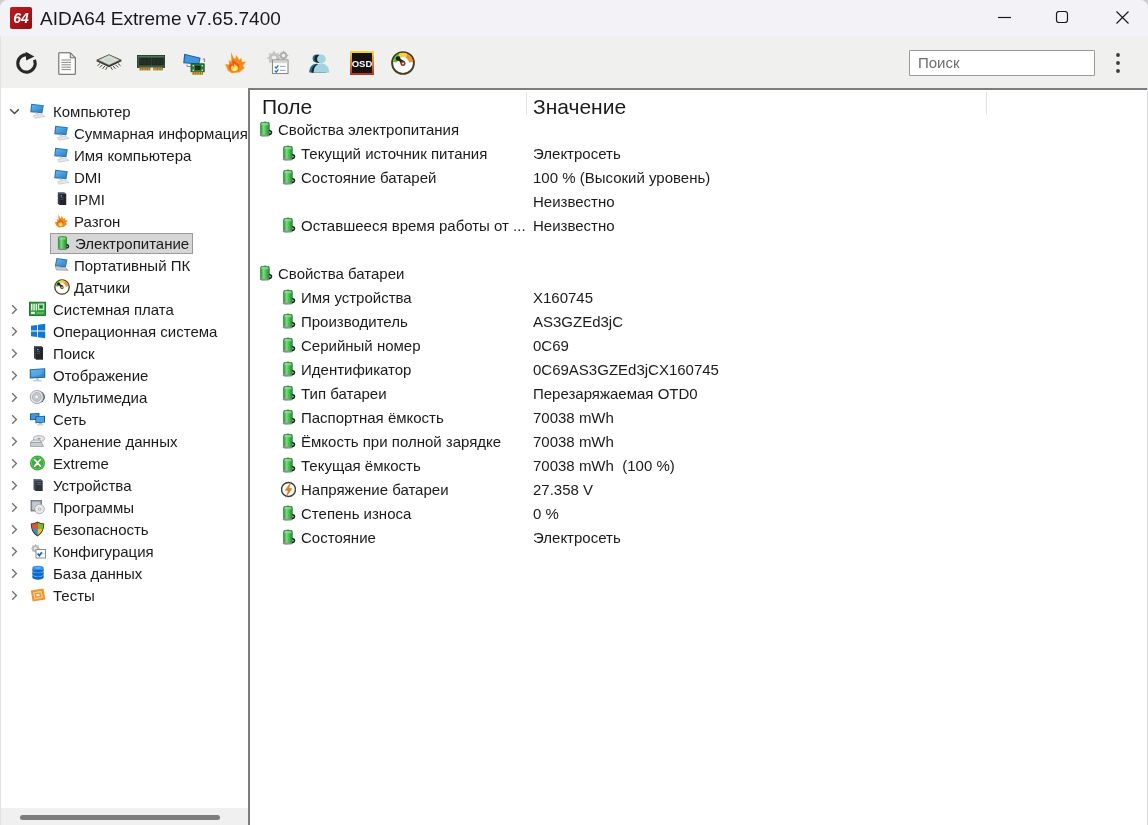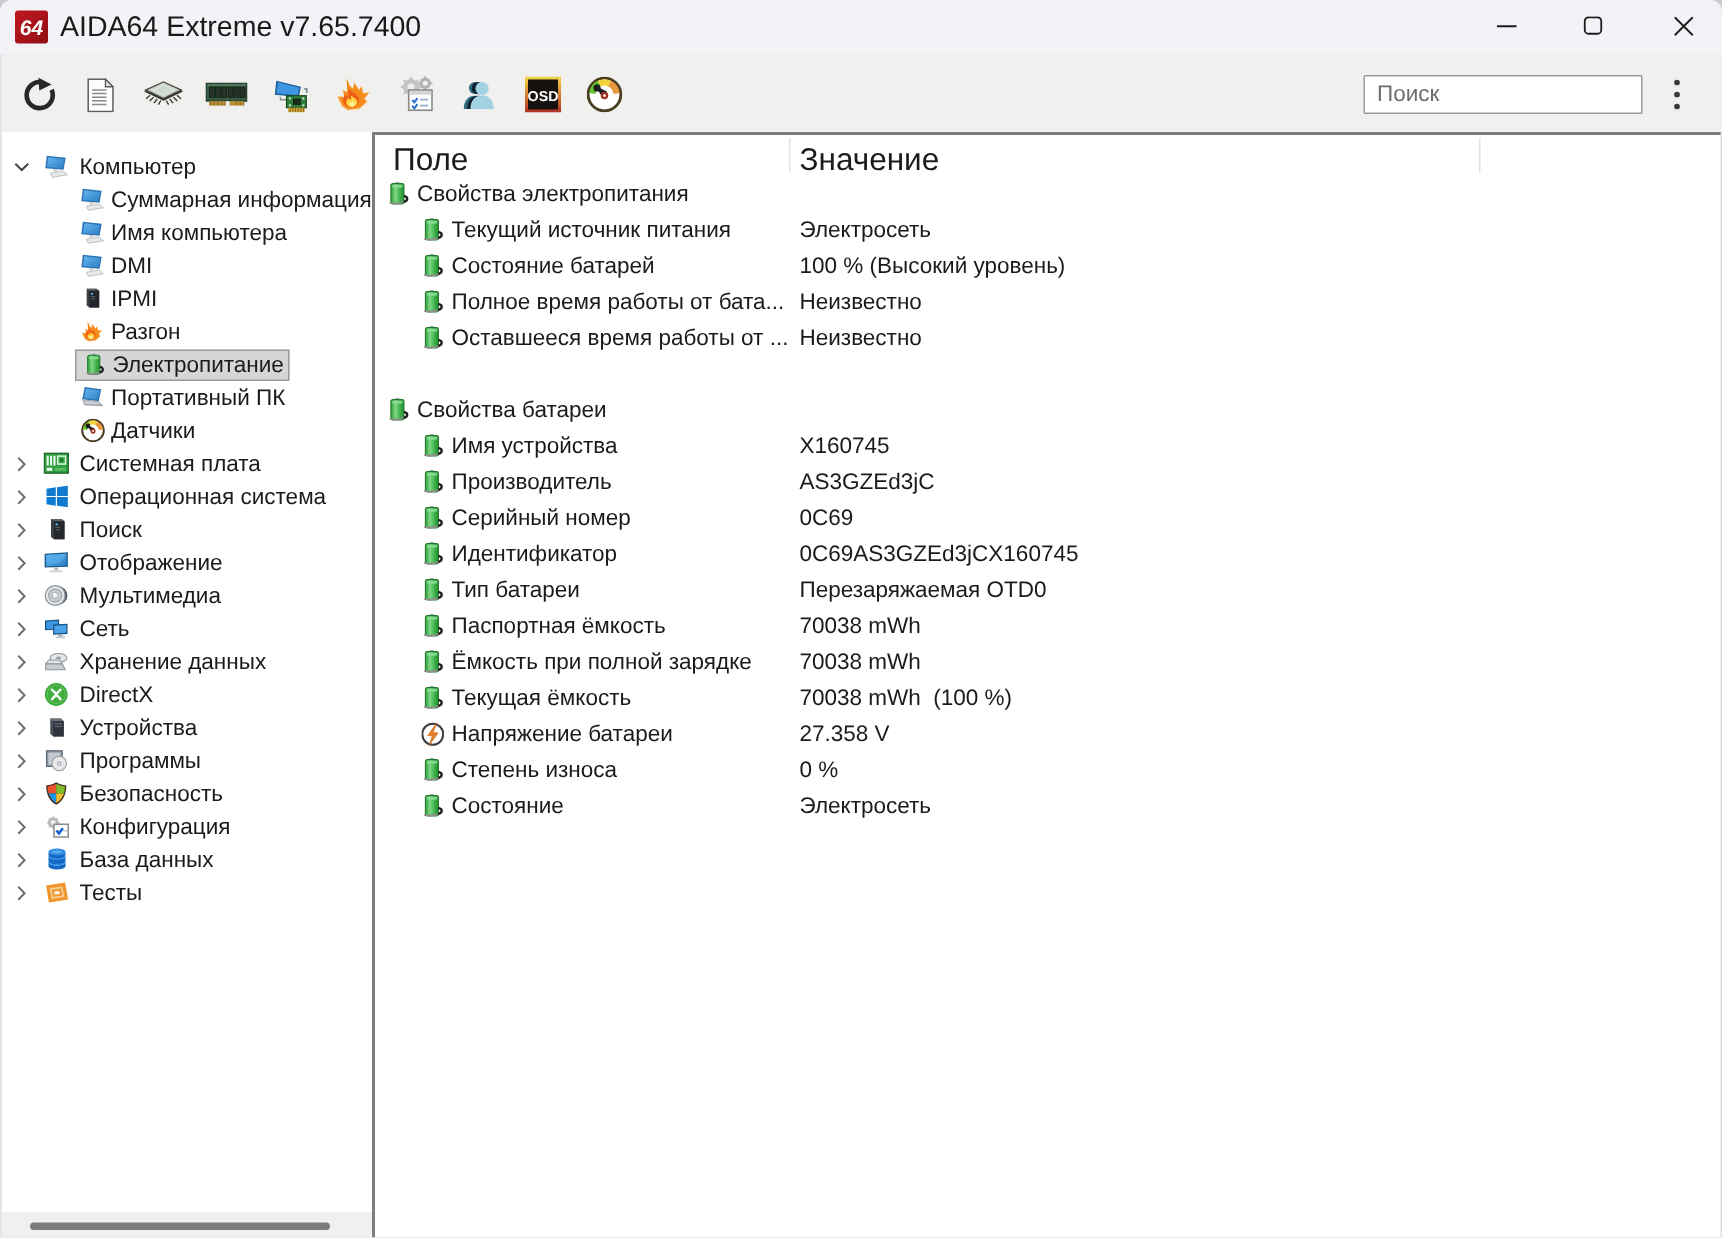--- a/index.html
+++ b/index.html
@@ -479,21 +479,21 @@
             </svg>
           </span>
           <span class="ticon">
             <svg width="17" height="16" viewBox="0 0 17 16">
 <circle cx="8.5" cy="8" r="7.6" fill="#3fae3f"></circle>
 <circle cx="8.5" cy="8" r="6" fill="#fff"></circle>
 <circle cx="8.5" cy="8" r="6" fill="#3fae3f" stroke="#fff" stroke-width="0.01"></circle>
 <path d="M5.2 4.4 C6.6 5.6 7.6 6.6 8.5 7.8 M8.5 7.8 C9.6 6.4 10.6 5.3 11.8 4.4 M8.5 7.8 C7.4 9.4 6.3 10.7 5.2 11.6 M8.5 7.8 C9.7 9.3 10.8 10.6 11.8 11.6" stroke="#fff" stroke-width="1.6" fill="none"></path>
 </svg>
           </span>
-          <span class="tlabel">DirectX</span>
+          <span class="tlabel">Extreme</span>
         </div>
 <div class="trow">
           <span class="chev">
             <svg width="7" height="11" viewBox="0 0 7 11">
               <path d="M1.2 1.2 L5.4 5.5 L1.2 9.8" fill="none" stroke="#6e6e6e" stroke-width="1.3"></path>
             </svg>
           </span>
           <span class="ticon">
             <svg width="14" height="16" viewBox="0 0 14 16">
 <polygon points="2.5,2 9.5,2 11.5,3.8 11.5,14 4.5,14 2.5,12.4" fill="#4a505a"></polygon>
@@ -641,32 +641,20 @@
 <rect x="5.6" y="0.4" width="2.6" height="1.6" rx="0.5" fill="#9aa0a6"></rect>
 <rect x="2.6" y="1.4" width="8.7" height="13.6" rx="1.3" fill="url(#gb)" stroke="#1f7a28" stroke-width="0.7"></rect>
 <rect x="3.4" y="2.2" width="7.1" height="2" rx="0.8" fill="#8fe096" opacity="0.8"></rect>
 <path d="M11.2 9.6 C14.4 10.3 14.2 12.9 11 13.8" stroke="#1c1c1c" stroke-width="1.5" fill="none"></path>
 <path d="M11 13.8 C8.2 14.7 4.4 14.9 1.8 14.2" stroke="#8f8f8f" stroke-width="1.2" fill="none"></path>
 </svg>
         </span>
         <span class="mlabel">Состояние батарей</span>
       </div>
 <div class="mrow" style="left:283px;top:75px">100 % (Высокий уровень)</div>
-<div class="mrow" style="left:31px;top:99px">
-        <span class="micon">
-          <svg width="15" height="16" viewBox="0 0 15 16">
-<rect x="5.6" y="0.4" width="2.6" height="1.6" rx="0.5" fill="#9aa0a6"></rect>
-<rect x="2.6" y="1.4" width="8.7" height="13.6" rx="1.3" fill="url(#gb)" stroke="#1f7a28" stroke-width="0.7"></rect>
-<rect x="3.4" y="2.2" width="7.1" height="2" rx="0.8" fill="#8fe096" opacity="0.8"></rect>
-<path d="M11.2 9.6 C14.4 10.3 14.2 12.9 11 13.8" stroke="#1c1c1c" stroke-width="1.5" fill="none"></path>
-<path d="M11 13.8 C8.2 14.7 4.4 14.9 1.8 14.2" stroke="#8f8f8f" stroke-width="1.2" fill="none"></path>
-</svg>
-        </span>
-        <span class="mlabel">Полное время работы от бата...</span>
-      </div>
 <div class="mrow" style="left:283px;top:99px">Неизвестно</div>
 <div class="mrow" style="left:31px;top:123px">
         <span class="micon">
           <svg width="15" height="16" viewBox="0 0 15 16">
 <rect x="5.6" y="0.4" width="2.6" height="1.6" rx="0.5" fill="#9aa0a6"></rect>
 <rect x="2.6" y="1.4" width="8.7" height="13.6" rx="1.3" fill="url(#gb)" stroke="#1f7a28" stroke-width="0.7"></rect>
 <rect x="3.4" y="2.2" width="7.1" height="2" rx="0.8" fill="#8fe096" opacity="0.8"></rect>
 <path d="M11.2 9.6 C14.4 10.3 14.2 12.9 11 13.8" stroke="#1c1c1c" stroke-width="1.5" fill="none"></path>
 <path d="M11 13.8 C8.2 14.7 4.4 14.9 1.8 14.2" stroke="#8f8f8f" stroke-width="1.2" fill="none"></path>
 </svg>

